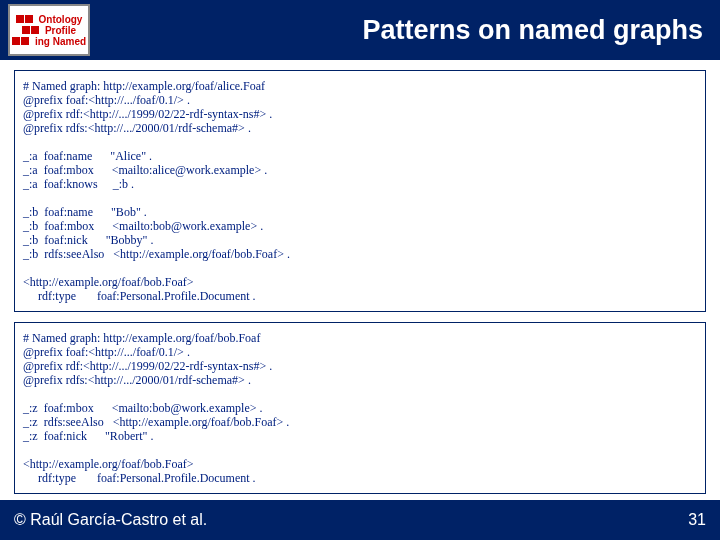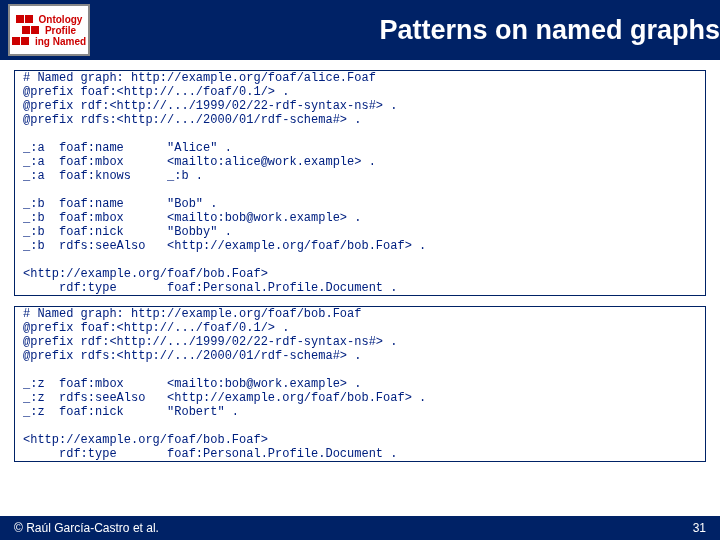--- a/index.html
+++ b/index.html
@@ -1,24 +1,24 @@
 <!DOCTYPE html>
 <html><head>
 <meta charset="utf-8">
 <style>
   html,body{margin:0;padding:0;width:720px;height:540px;font-family:Arial,Helvetica,sans-serif;background:#fff;overflow:hidden}
   .titlebar{background:#002266;height:60px;display:flex;align-items:center}
   .logo{width:78px;height:48px;margin:6px 0 6px 8px;border:2px solid #888;background:#fff;display:flex;flex-direction:column;align-items:center;justify-content:center;font-size:10px;font-weight:bold;color:#c00;line-height:11px}
   .logo .row{display:flex;align-items:center;gap:6px}
   .logo .sq{display:flex;gap:1px}
   .logo .sq span{width:8px;height:8px;background:#c00;display:inline-block}
-  .title{flex:1;text-align:right;color:#fff;font-weight:bold;font-size:27px;padding-right:0}
+  .title{flex:1;text-align:right;color:#fff;font-weight:bold;font-size:27px;padding-right:17px}
   .body{padding:10px 14px 0 14px}
-  .codebox{border:1px solid #002266;padding:0 8px;font-family:Liberation Mono, monospace;font-size:12px;line-height:14px;color:#002080;white-space:pre;margin-bottom:10px}
-  .footer{position:absolute;left:0;right:0;bottom:0;height:24px;background:#002266;color:#fff;display:flex;align-items:center;font-size:12px;padding:0 14px;justify-content:space-between}
+  .codebox{border:1px solid #002266;padding:8px 8px;font-family:Liberation Serif, serif;font-size:12px;line-height:14px;color:#002080;white-space:pre;margin-bottom:10px}
+  .footer{position:absolute;left:0;right:0;bottom:0;height:40px;background:#002266;color:#fff;display:flex;align-items:center;font-size:16px;padding:0 14px;justify-content:space-between}
 </style>
 </head>
 <body>
 
 <div class="titlebar">
   <div class="logo">
     <div class="row">
         <span class="sq">
           <span></span>
           <span></span>

